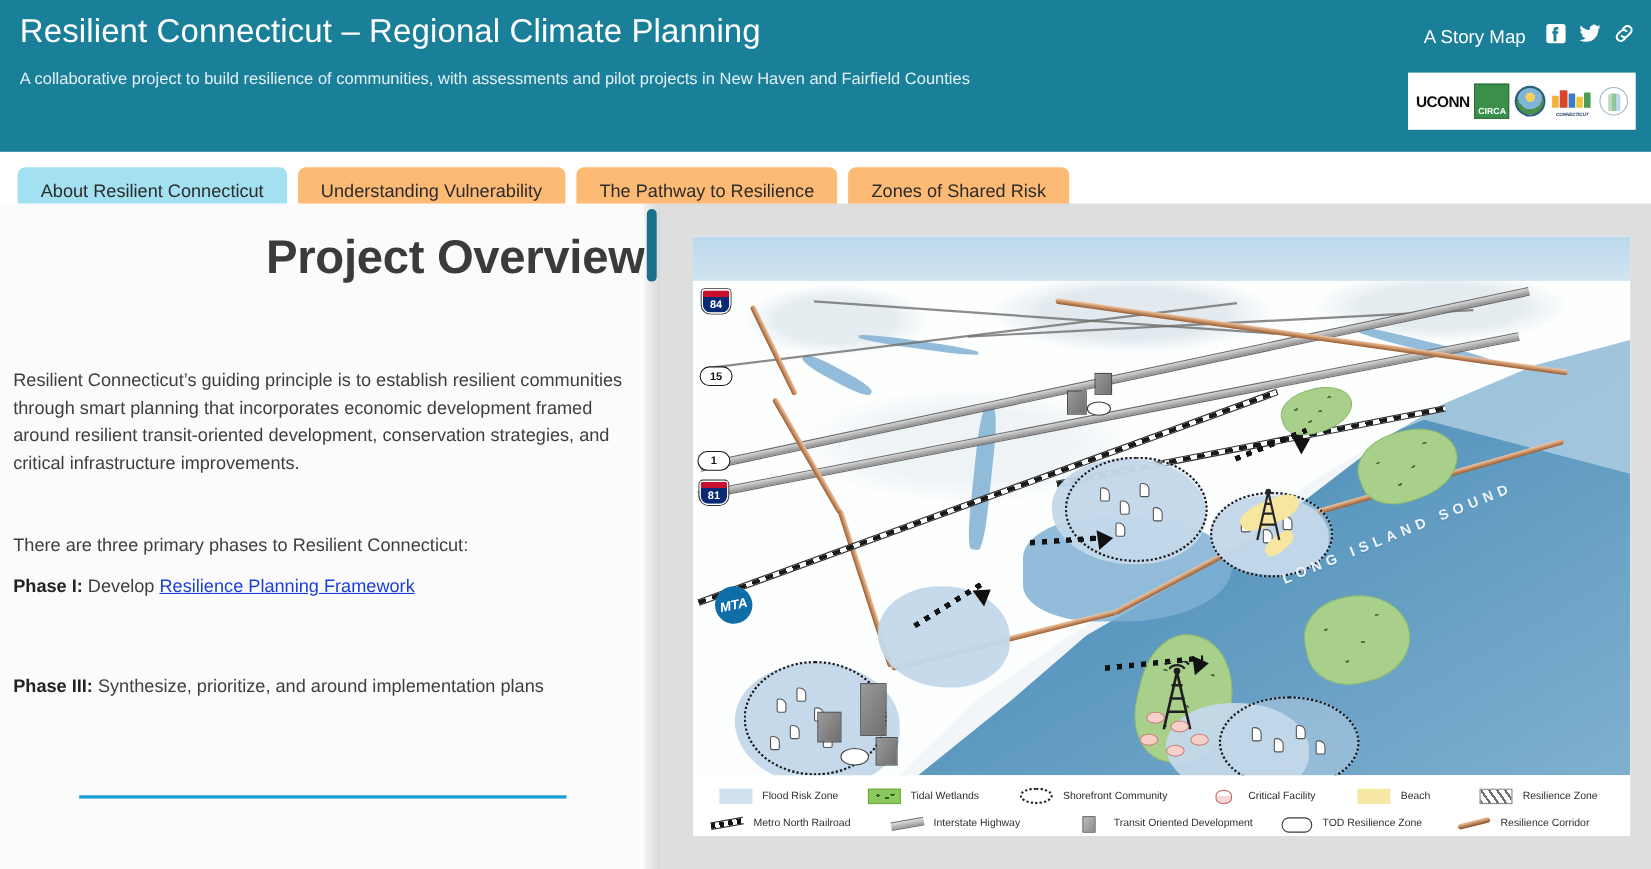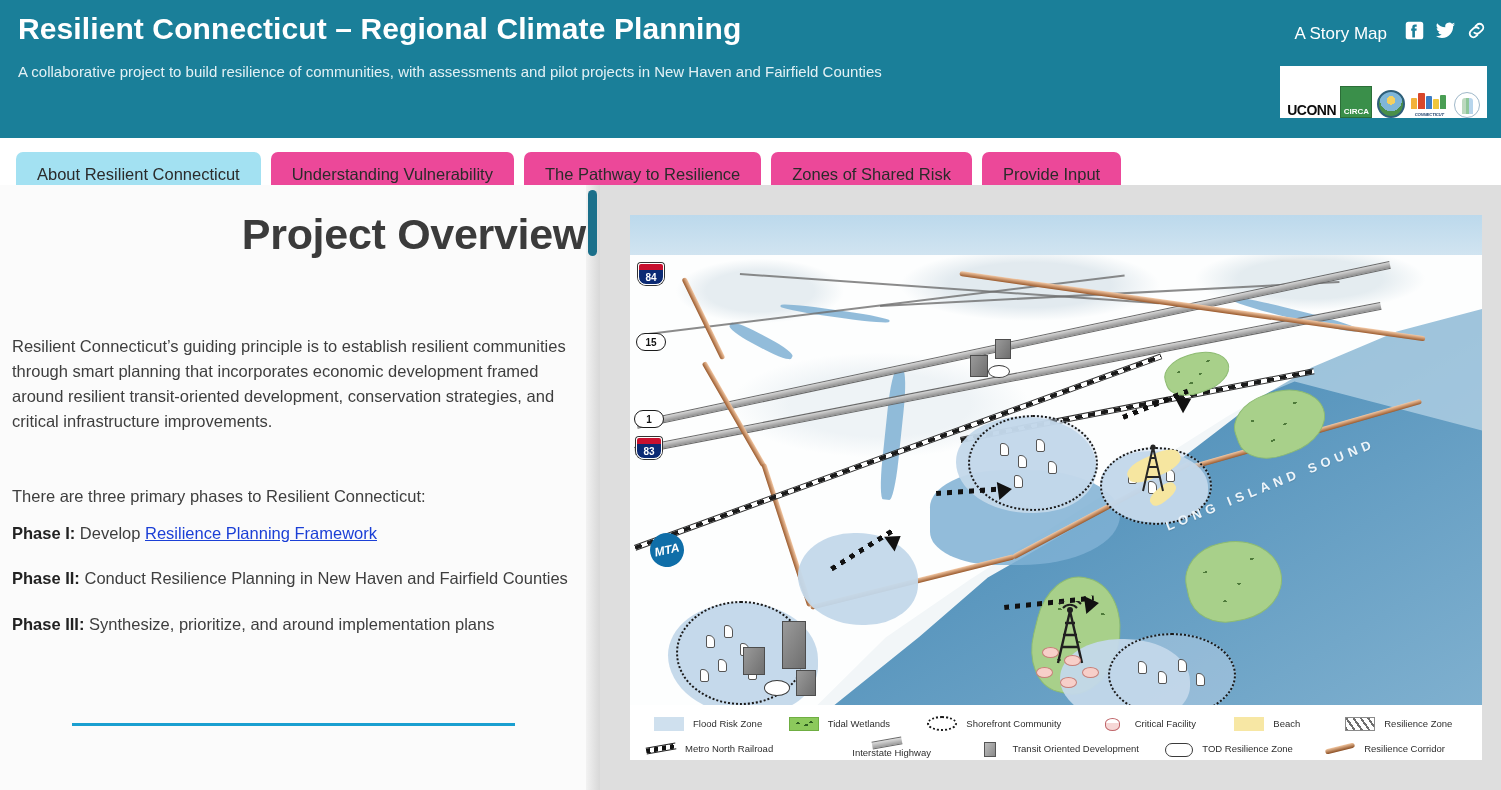--- a/index.html
+++ b/index.html
@@ -12,41 +12,41 @@
     position:relative;
   }
 
   
   #header {
     position:absolute; left:0; top:0; width:1501px; height:138px;
     background:#1a7f99;
   }
   #header-title {
     position:absolute; left:18px; top:12px;
-    font-size:30px; font-weight:bold; color:#ffffff;
+    font-size:30px; font-weight:normal; color:#ffffff;
     letter-spacing:.1px; white-space:nowrap;
   }
   #header-subtitle {
     position:absolute; left:18px; top:63px;
     font-size:15px; color:#e3f1f5; white-space:nowrap;
   }
   #storymap-label {
     position:absolute; right:114px; top:24px;
     font-size:17px; color:#ffffff; white-space:nowrap;
   }
   #social-row {
     position:absolute; right:14px; top:20px;
     display:flex; gap:10px; align-items:center;
   }
   .social-ico { width:21px; height:21px; display:block; cursor:pointer; }
 
   #logo-strip {
     position:absolute; right:14px; top:66px;
     width:207px; height:52px; background:#ffffff;
-    display:flex; align-items:flex-end; justify-content:space-around;
+    display:flex; align-items:center; justify-content:space-around;
     padding:0 5px;
   }
   .logo-uconn {
     font-family:"Liberation Sans", sans-serif;
     font-weight:bold; font-size:14px; letter-spacing:-.5px;
     color:#0d0d0d;
   }
   .logo-circa {
     width:32px; height:32px; background:#3a8f4a;
     color:#ffffff; font-size:8px; font-weight:bold;
@@ -75,21 +75,21 @@
   
   #tabs {
     position:absolute; left:0; top:140px; height:57px;
     display:flex; align-items:flex-end; gap:10px; padding-left:16px;
   }
   .tab {
     height:45px; padding:0 21px;
     border-radius:7px 7px 0 0;
     display:flex; align-items:center; justify-content:center;
     font-size:16.5px; color:#2b2b2b; cursor:pointer;
-    background:#ec4899; white-space:nowrap;
+    background:#fdba74; white-space:nowrap;
   }
   .tab.active { background:#a3e1f2; }
 
   
   #content { position:absolute; left:0; top:185px; width:1501px; height:605px; }
 
   #left-panel {
     position:absolute; left:0; top:0; width:586px; height:605px;
     background:#fbfbfb; overflow:hidden;
   }
@@ -357,36 +357,32 @@
     </span>
     <span class="logo-dot"></span>
   </div>
 </div>
 
 <div id="tabs">
   <div class="tab active">About Resilient Connecticut</div>
   <div class="tab">Understanding Vulnerability</div>
   <div class="tab">The Pathway to Resilience</div>
   <div class="tab">Zones of Shared Risk</div>
-  <div class="tab">Provide Input</div>
 </div>
 
 <div id="content">
 
   <div id="left-panel">
     <h1 id="panel-title">Project Overview</h1>
 
     <p class="body-para" id="para-1">Resilient Connecticut’s guiding principle is to establish resilient communities through smart planning that incorporates economic development framed around resilient transit-oriented development, conservation strategies, and critical infrastructure improvements.</p>
     <p class="body-para" id="para-2">There are three primary phases to Resilient Connecticut:</p>
 
     <div class="phase-line" id="phase-1">
       <b>Phase I:</b><span> Develop </span><a id="framework-link">Resilience Planning Framework</a>
-    </div>
-    <div class="phase-line" id="phase-2">
-      <b>Phase II:</b><span> Conduct Resilience Planning in New Haven and Fairfield Counties</span>
     </div>
     <div class="phase-line" id="phase-3">
       <b>Phase III:</b><span> Synthesize, prioritize, and around implementation plans</span>
     </div>
 
     <div id="hr-rule"></div>
   </div>
 
   <div id="gutter"></div>
   <div id="scroll-thumb"></div>
@@ -498,21 +494,21 @@
         </div>
         <i class="tank" style="left:412px;top:432px;"></i>
         <i class="tank" style="left:434px;top:440px;"></i>
         <i class="tank" style="left:406px;top:452px;"></i>
         <i class="tank" style="left:430px;top:462px;"></i>
         <i class="tank" style="left:452px;top:452px;"></i>
 
         <div class="shield interstate" style="left:8px;top:48px;">84</div>
         <div class="shield route" style="left:6px;top:118px;">15</div>
         <div class="shield route" style="left:4px;top:195px;">1</div>
-        <div class="shield interstate" style="left:6px;top:222px;">83</div>
+        <div class="shield interstate" style="left:6px;top:222px;">81</div>
         <div class="mta-badge" style="left:20px;top:318px;">MTA</div>
 
         <div id="sound-label">LONG ISLAND SOUND</div>
       </div>
 
       <div id="map-legend">
         <div class="legend-row">
           <div class="legend-item" style="width:152px;padding-left:16px;text-align:center;">
             <i class="sw sw-flood"></i>
             <span class="legend-label">Flood Risk Zone</span>
@@ -537,21 +533,21 @@
             <i class="sw sw-reszone"></i>
             <span class="legend-label">Resilience Zone</span>
           </div>
         </div>
 
         <div class="legend-row">
           <div class="legend-item" style="width:184px;padding-left:8px;">
             <i class="sw sw-rail"></i>
             <span class="legend-label">Metro North Railroad</span>
           </div>
-          <div class="legend-item" style="width:176px;flex-direction:column;">
+          <div class="legend-item" style="width:176px;">
             <i class="sw sw-hwy"></i>
             <span class="legend-label">Interstate Highway</span>
           </div>
           <div class="legend-item" style="width:204px;">
             <i class="sw sw-tod"></i>
             <span class="legend-label">Transit Oriented Development</span>
           </div>
           <div class="legend-item" style="width:174px;">
             <i class="sw sw-todzone"></i>
             <span class="legend-label">TOD Resilience Zone</span>

